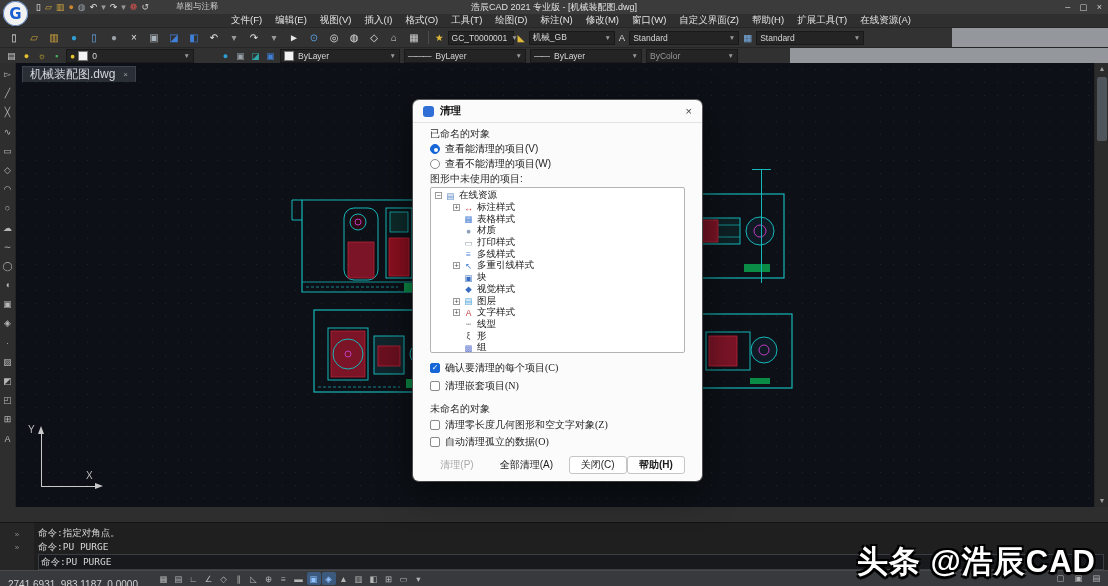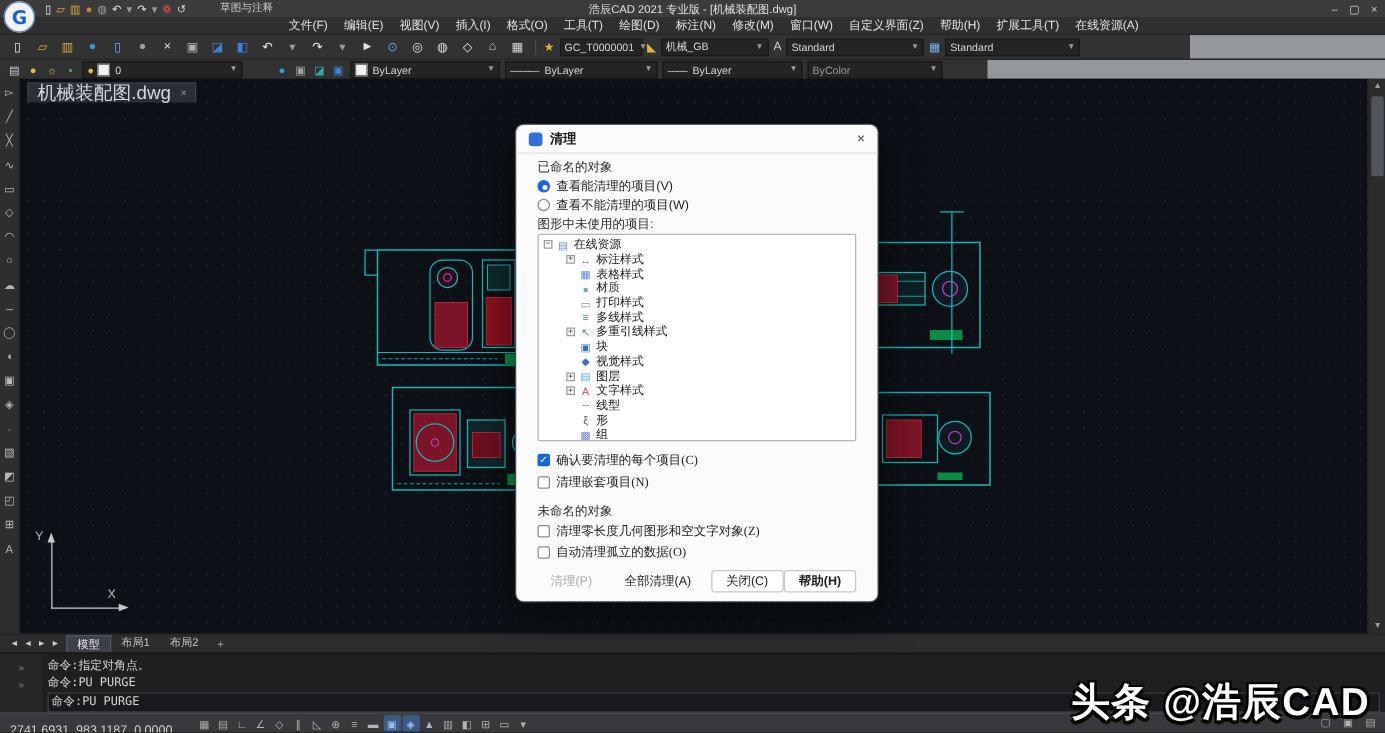--- a/index.html
+++ b/index.html
@@ -35,21 +35,21 @@
   #toolbar2{left:0;top:47px;width:1108px;height:16px;background:#313131;border-top:1px solid #262626;display:flex;align-items:center;padding-left:4px;box-sizing:border-box;}
   .t2i{width:15px;height:14px;display:flex;align-items:center;justify-content:center;font-size:9px;}
   .swatch{display:inline-block;width:8px;height:8px;background:#f2f2f2;border:1px solid #777;margin-right:4px;}
   .lt-dash{letter-spacing:-1px;margin-right:5px;color:#cfcfcf;}
 
   
   #canvas{left:16px;top:63px;width:1078px;height:444px;background:#0d1117;
     background-image:radial-gradient(#1c2535 0.7px,transparent 0.9px);background-size:13px 13px;}
   #dwg-tab{left:22px;top:66px;height:15px;background:#2a2e35;border:1px solid #3d434d;border-bottom:none;
     display:flex;align-items:center;padding:0 7px;gap:8px;z-index:3;}
-  #dwg-tab .lbl{font-size:15px;color:#d4d8dd;white-space:nowrap;}
+  #dwg-tab .lbl{font-size:12px;color:#d4d8dd;white-space:nowrap;}
   #dwg-tab .x{font-size:8px;color:#9aa0a8;}
 
   #lefttoolbar{left:0;top:63px;width:16px;height:444px;background:#2e2e2e;border-right:1px solid #242424;
     display:flex;flex-direction:column;align-items:center;padding-top:5px;box-sizing:border-box;gap:6.2px;z-index:4;}
   .lti{font-size:9px;color:#b6b6b6;height:13px;line-height:13px;}
 
   #vscroll{left:1094px;top:63px;width:14px;height:444px;background:#2b2b2b;border-left:1px solid #242424;z-index:4;}
   #vscroll .sarr{position:absolute;left:0;width:14px;height:12px;color:#9a9a9a;font-size:7px;text-align:center;line-height:12px;}
   #vthumb{position:absolute;left:2px;top:14px;width:10px;height:64px;background:#50555b;border-radius:2px;}
 
@@ -253,21 +253,21 @@
     <span class="combo" style="width:122px">
       <span class="lt-dash">———</span>
       <span>ByLayer</span>
       <span class="arr">▼</span>
     </span>
     <span class="combo" style="width:112px">
       <span class="lt-dash">——</span>
       <span>ByLayer</span>
       <span class="arr">▼</span>
     </span>
-    <span class="combo" style="width:108px;color:#9a9a9a">
+    <span class="combo" style="width:92px;color:#9a9a9a">
       <span>ByColor</span>
       <span class="arr">▼</span>
     </span>
   </div>
   <div class="abs filler" style="left:790px;top:48px;width:318px;height:15px;"></div>
 
   <div class="abs" id="canvas"></div>
 
   <div class="abs" id="dwg-tab">
     <span class="lbl">机械装配图.dwg</span>
@@ -357,36 +357,20 @@
 
   <div class="abs" id="ucs">
     <div class="yline"></div>
       <div class="xline"></div>
     <div class="yarrow"></div>
       <div class="xarrow"></div>
     <div class="ylab">Y</div>
     <div class="xlab">X</div>
   </div>
 
-  <div class="abs" id="layoutbar">
-    <span style="display:flex">
-
-    <span class="lnav">◄</span>
-        <span class="lnav">◄</span>
-        <span class="lnav">►</span>
-        <span class="lnav">►</span>
-      </span>
-    <span style="display:flex">
-
-    <span class="ltab active">模型</span>
-        <span class="ltab">布局1</span>
-        <span class="ltab">布局2</span>
-      </span>
-    <span class="lplus">+</span>
-  </div>
 
   <div class="abs" id="cmdline">
     <div id="cmd-gutter">
       <div>»</div>
       <div>»</div>
     </div>
     <div class="cmdrow" style="top:3px">命令:指定对角点。</div>
     <div class="cmdrow" style="top:17px">命令:PU PURGE</div>
     <div class="cmdrow inputbox" style="top:31px">命令:PU PURGE</div>
   </div>

